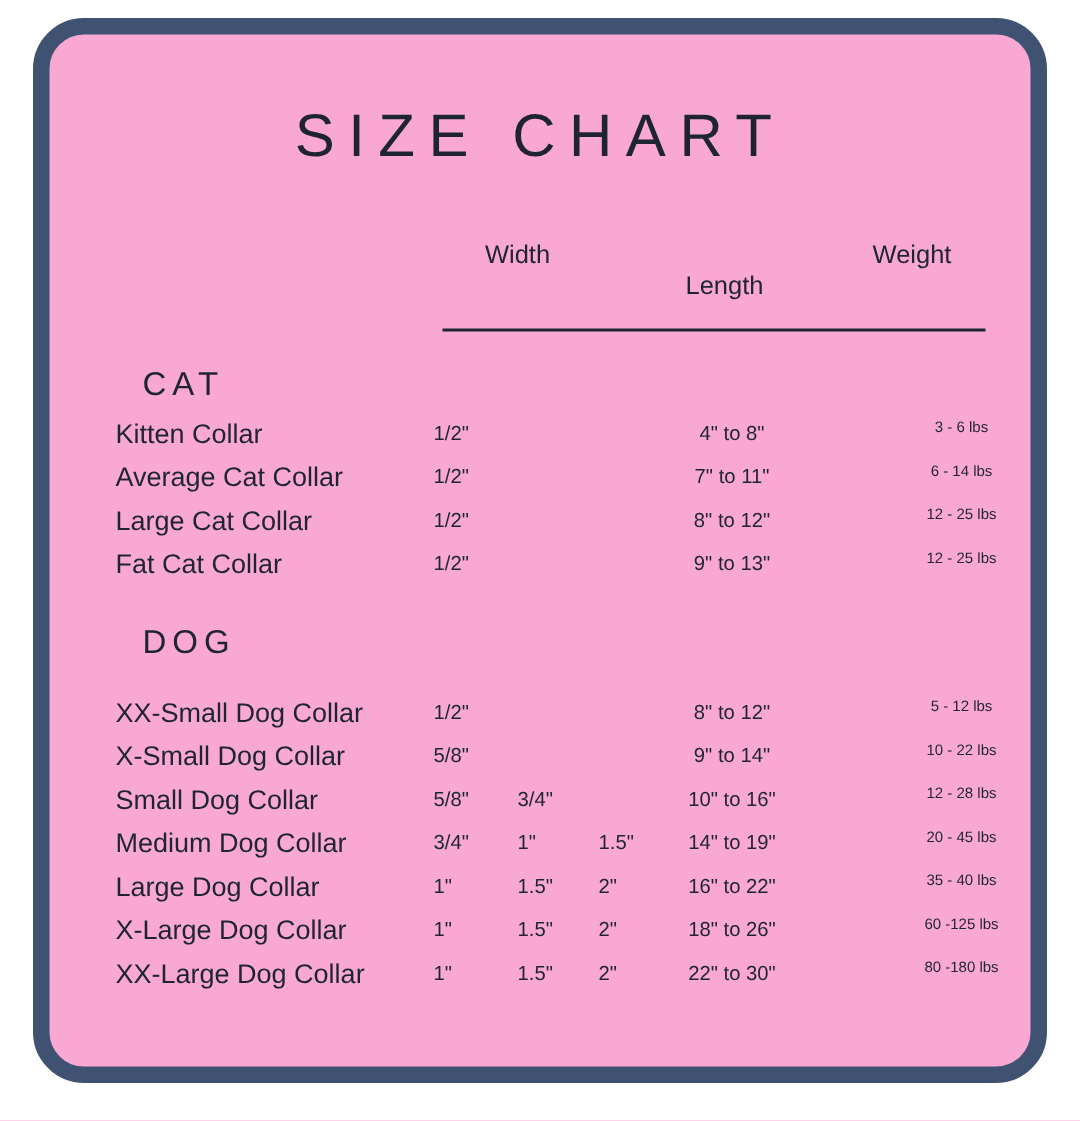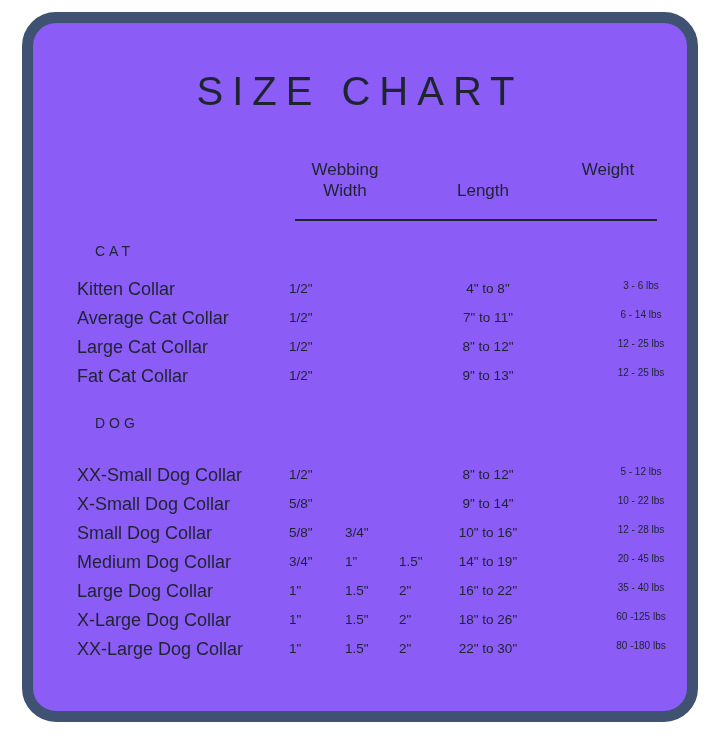--- a/index.html
+++ b/index.html
@@ -17,21 +17,21 @@
 
   .card-frame {
     position: absolute;
     left: 22px;
     top: 12px;
     width: 676px;
     height: 710px;
     box-sizing: border-box;
     border: 11px solid #3f5272;
     border-radius: 34px;
-    background: #8b5cf6;
+    background: #f9a8d4;
   }
 
   .card-inner {
     position: absolute;
     left: 0;
     top: 0;
     right: 0;
     bottom: 0;
   }
 
@@ -72,21 +72,21 @@
     left: 262px;
     top: 196px;
     width: 362px;
     height: 2px;
     background: #1e2430;
   }
 
   .section-title {
     position: absolute;
     left: 62px;
-    font-size: 14px;
+    font-size: 22px;
     letter-spacing: 4px;
     color: #1e2430;
     text-align: center;
   }
   .sec-cat { top: 220px; }
   .sec-dog { top: 392px; }
 
   .rows {
     position: absolute;
     left: 0;
@@ -139,21 +139,20 @@
 </head>
 <body>
 
 <div class="card-frame">
   <div class="card-inner">
 
     <div class="title">SIZE CHART</div>
 
     <div class="col-headers">
       <div class="col-head ch-webbing">
-        <div>Webbing</div>
         <div>Width</div>
       </div>
       <div class="col-head ch-length">Length</div>
       <div class="col-head ch-weight">
         <div>Weight</div>
       </div>
     </div>
 
     <div class="head-rule"></div>
 

